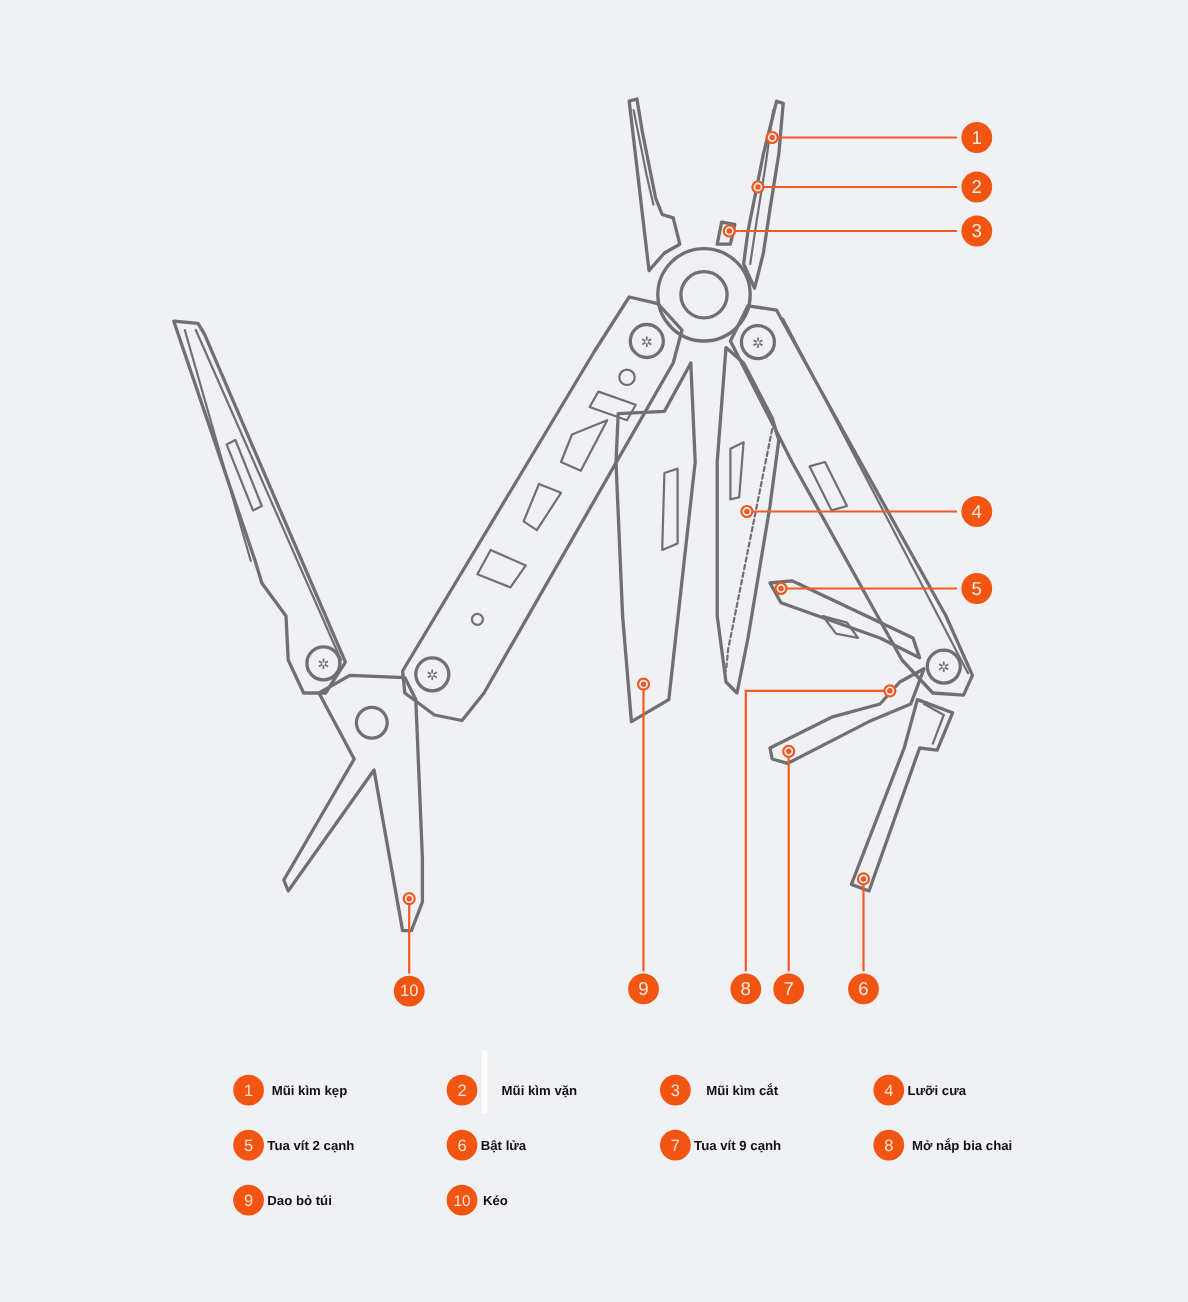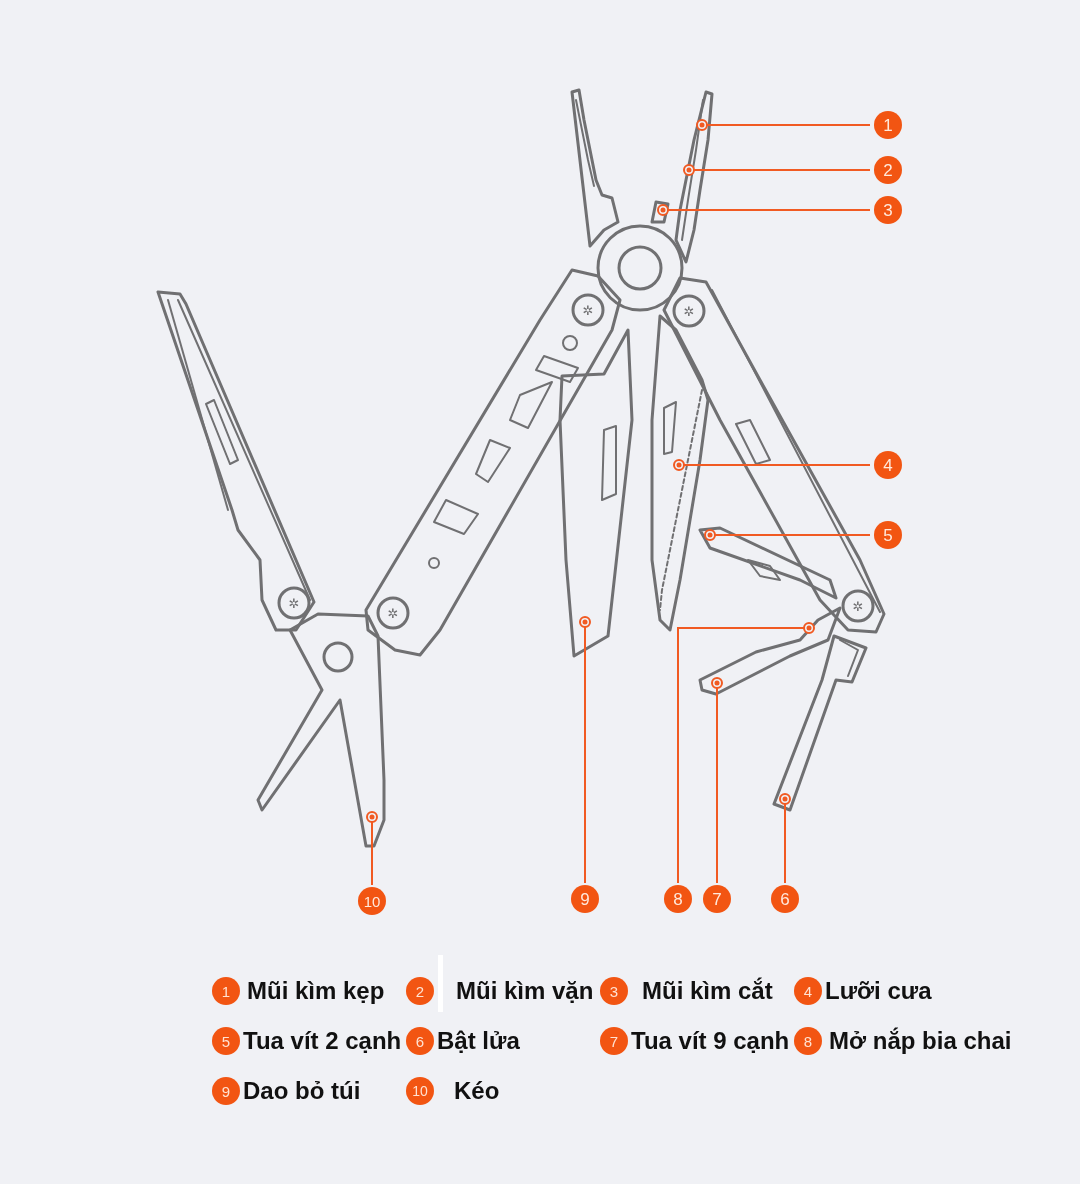--- a/index.html
+++ b/index.html
@@ -11,21 +11,21 @@
   .leader { fill:none; stroke:#f15a22; stroke-width:2; }
   .dot-ring { fill:#f0f1f5; stroke:#f15a22; stroke-width:2; }
   .dot-core { fill:#f15a22; }
   .badge circle { fill:#f25512; }
   .badge text { fill:#ffe9dc; font-family:"Liberation Sans", sans-serif; font-size:17px; text-anchor:middle; dominant-baseline:central; }
   .legend { position:absolute; left:212px; top:966px; width:800px; }
   .legend-row { display:flex; height:50px; align-items:center; }
   .legend-item { display:flex; align-items:center; width:194px; }
   .legend-badge { width:28px; height:28px; border-radius:50%; background:#f25512; color:#ffe2d2;
                   font-size:15px; display:flex; align-items:center; justify-content:center; flex:none; }
-  .legend-label { font-weight:bold; font-size:24px; color:#111; margin-left:3px; white-space:nowrap; }
+  .legend-label { font-weight:bold; font-size:12px; color:#111; margin-left:3px; white-space:nowrap; }
   .cursor-bar { position:absolute; left:438px; top:955px; width:5px; height:57px; background:#ffffff; }
 </style>
 </head>
 <body>
 
 <svg id="diagram" viewBox="0 0 1080 940" xmlns="http://www.w3.org/2000/svg">
 
   <g>
     <path class="tool" d="M572 92 L579 90 L584 120 L590 150 L596 180 L602 195 L612 198 L618 222 L604 230 L590 246 Z"></path>
     <path class="thin" d="M576 100 L582 130 L588 160 L594 186"></path>
@@ -214,16 +214,16 @@
         <span class="legend-label" style="margin-left:7px">Mở nắp bia chai</span>
       </div>
   </div>
   <div class="legend-row">
     <div class="legend-item">
         <span class="legend-badge">9</span>
         <span class="legend-label">Dao bỏ túi</span>
       </div>
     <div class="legend-item">
         <span class="legend-badge" style="font-size:14px">10</span>
-        <span class="legend-label" style="margin-left:20px">Kéo</span>
+        <span class="legend-label" style="margin-left:5px">Kéo</span>
       </div>
   </div>
 </div>
 
 </body></html>

